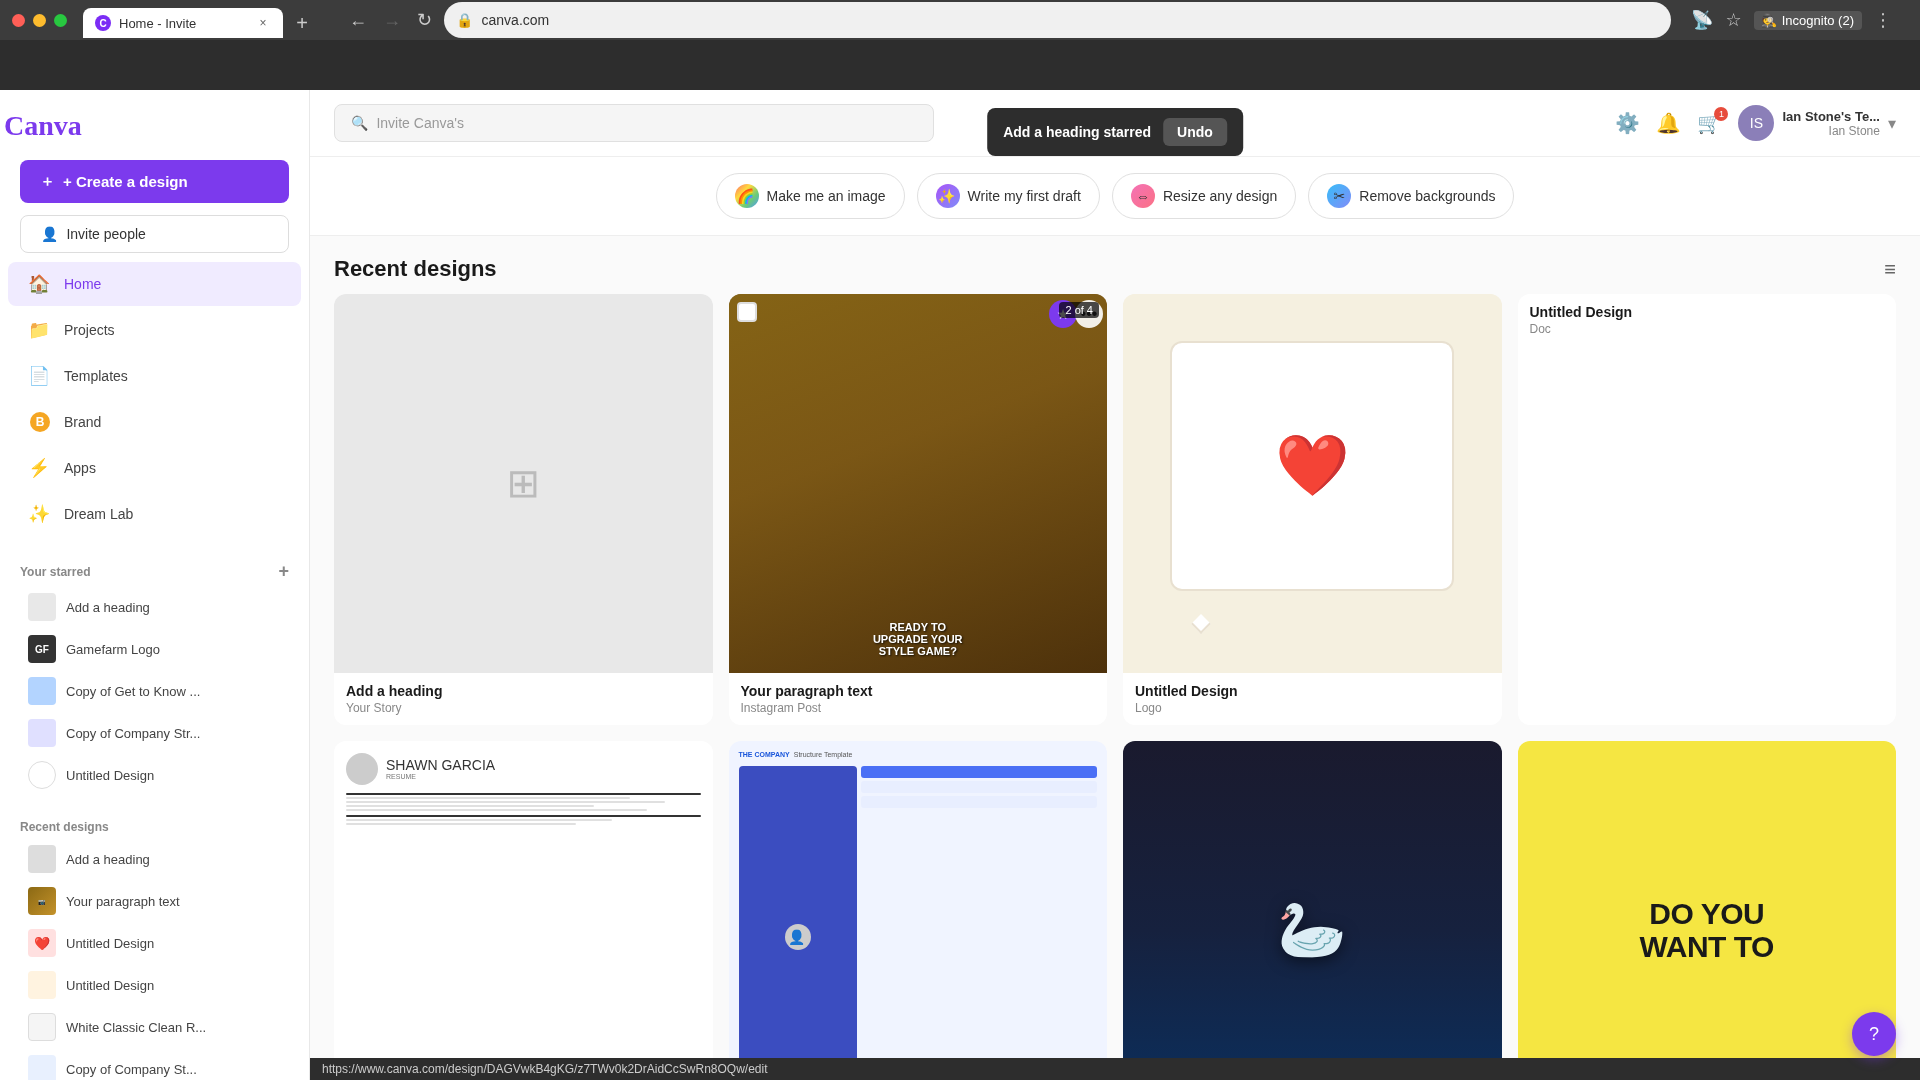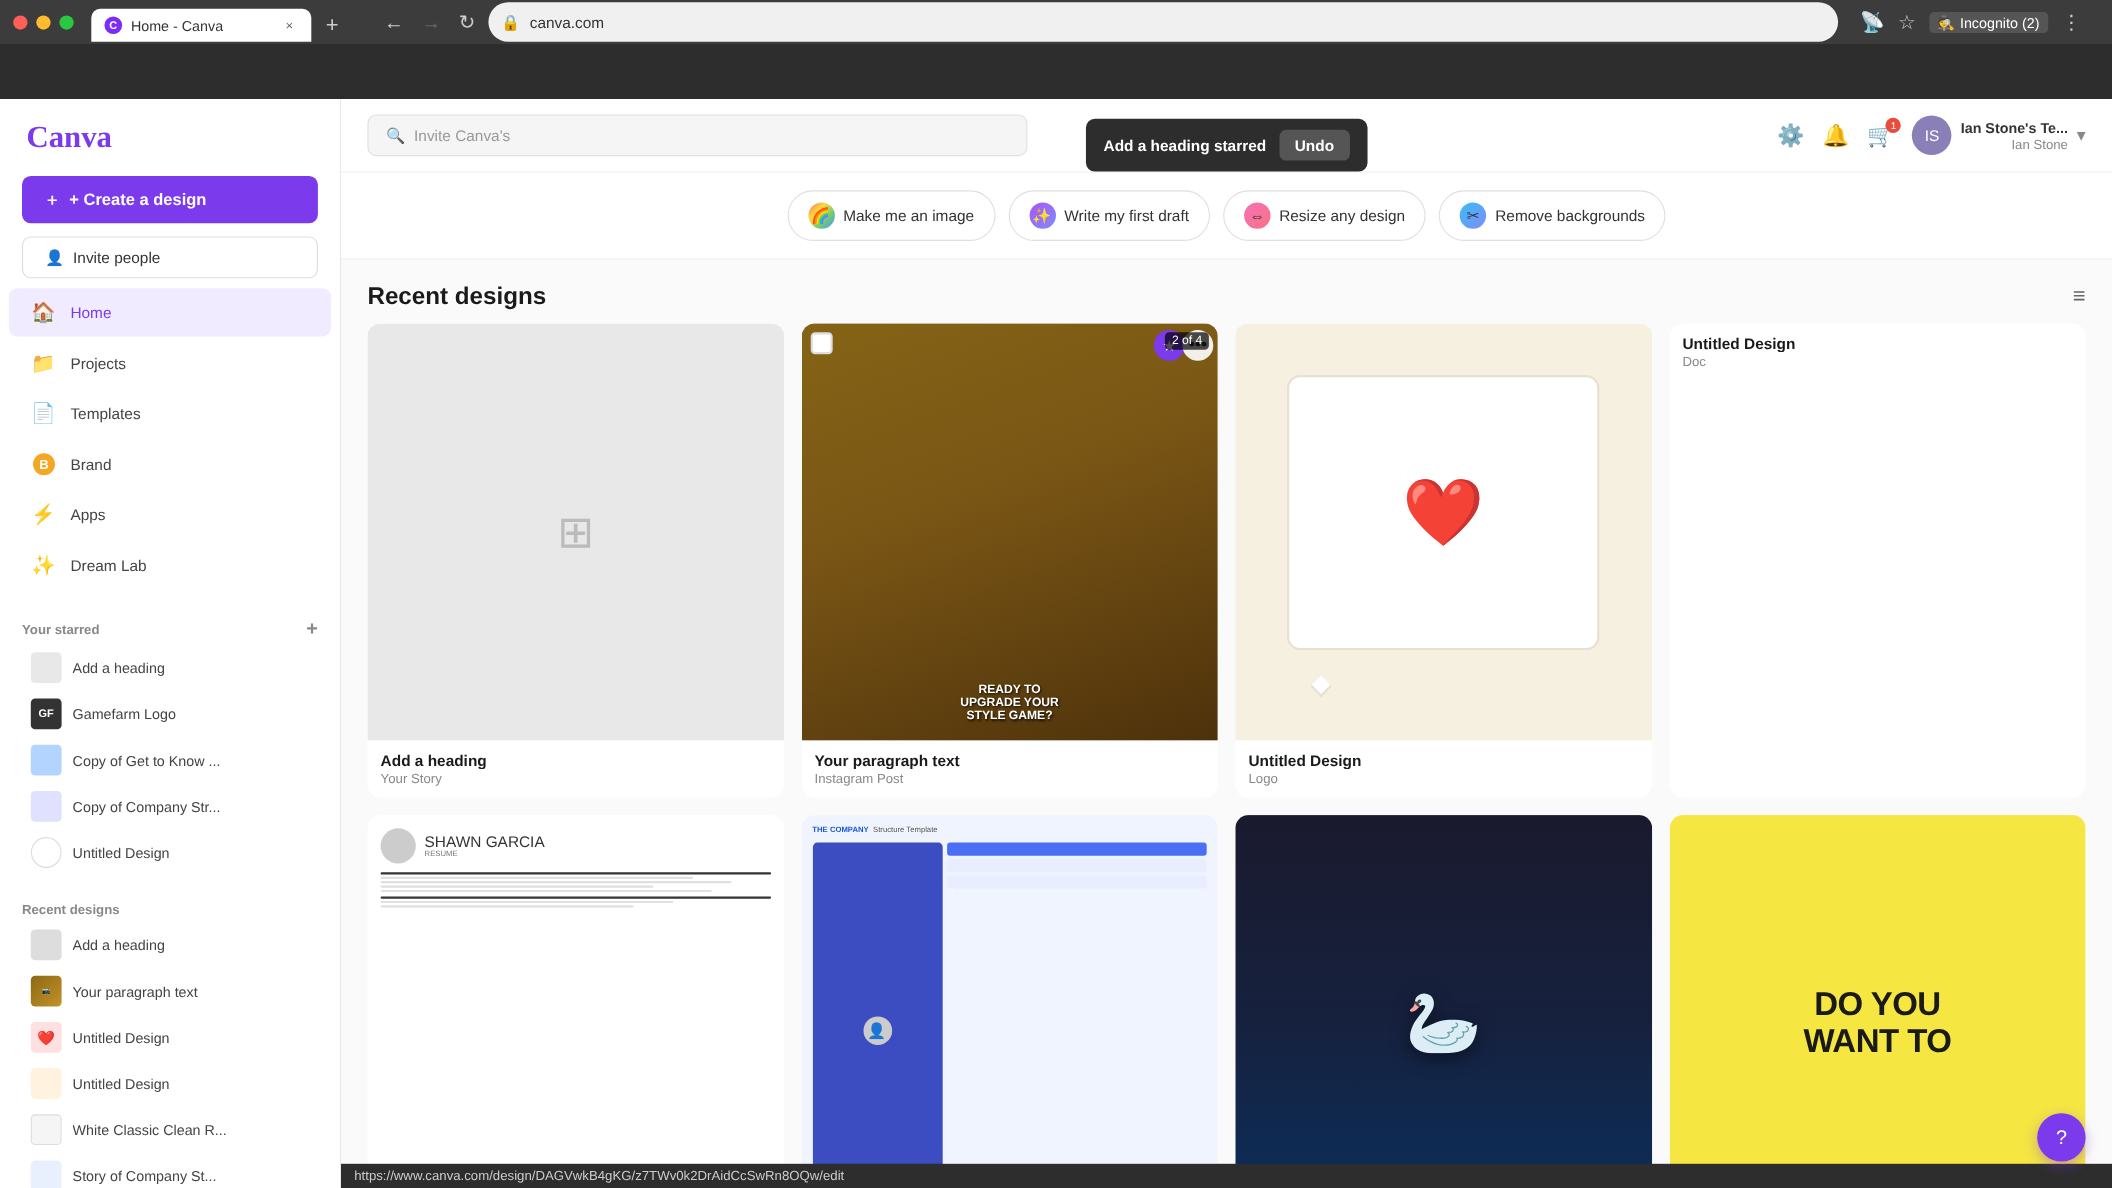--- a/index.html
+++ b/index.html
@@ -74,21 +74,21 @@
     
     .sidebar {
       width: 310px;
       background: #ffffff;
       border-right: 1px solid #e8e8e8;
       display: flex;
       flex-direction: column;
       height: 100%;
       overflow-y: auto;
     }
-    .sidebar-logo { padding: 20px 24px 10px; }
+    .sidebar-logo { padding: 20px 4px 10px; }
     .canva-logo { font-size: 28px; font-weight: bold; color: #7c3aed; font-family: serif; }
 
     .sidebar-create-btn {
       margin: 8px 20px;
       background: #7c3aed;
       color: white;
       border: none;
       border-radius: 8px;
       padding: 12px 20px;
       font-size: 15px;
@@ -413,21 +413,21 @@
 <div class="browser-chrome">
   <div class="browser-titlebar">
     <div class="window-controls">
       <button class="win-btn win-close"></button>
       <button class="win-btn win-min"></button>
       <button class="win-btn win-max"></button>
     </div>
     <div class="tab-bar">
       <div class="browser-tab">
         <div class="tab-favicon">C</div>
-        <span>Home - Canva</span>
+        <span>Home - Invite</span>
         <div class="tab-close">×</div>
       </div>
       <div class="tab-new">+</div>
     </div>
     <div style="flex:1; display:flex; align-items:center; gap:8px; margin-left:12px; margin-right:16px;">
       <button class="nav-btn">←</button>
       <button class="nav-btn" disabled="">→</button>
       <button class="nav-btn">↻</button>
       <div class="address-bar">
         <span>🔒</span>
@@ -541,21 +541,21 @@
     <div class="sidebar-item">
       <div class="sidebar-item-thumb" style="background:#fff3e0;"></div>
       <span class="sidebar-item-name">Untitled Design</span>
     </div>
     <div class="sidebar-item">
       <div class="sidebar-item-thumb" style="background:#f5f5f5; border:1px solid #ddd;"></div>
       <span class="sidebar-item-name">White Classic Clean R...</span>
     </div>
     <div class="sidebar-item">
       <div class="sidebar-item-thumb" style="background:#e8f0fe;"></div>
-      <span class="sidebar-item-name">Story of Company St...</span>
+      <span class="sidebar-item-name">Copy of Company St...</span>
     </div>
 
     <div class="sidebar-divider"></div>
 
   </div>
 
   <div class="main-content">
 
     <div class="toast-notification">
       <span class="toast-text">Add a heading starred</span>

